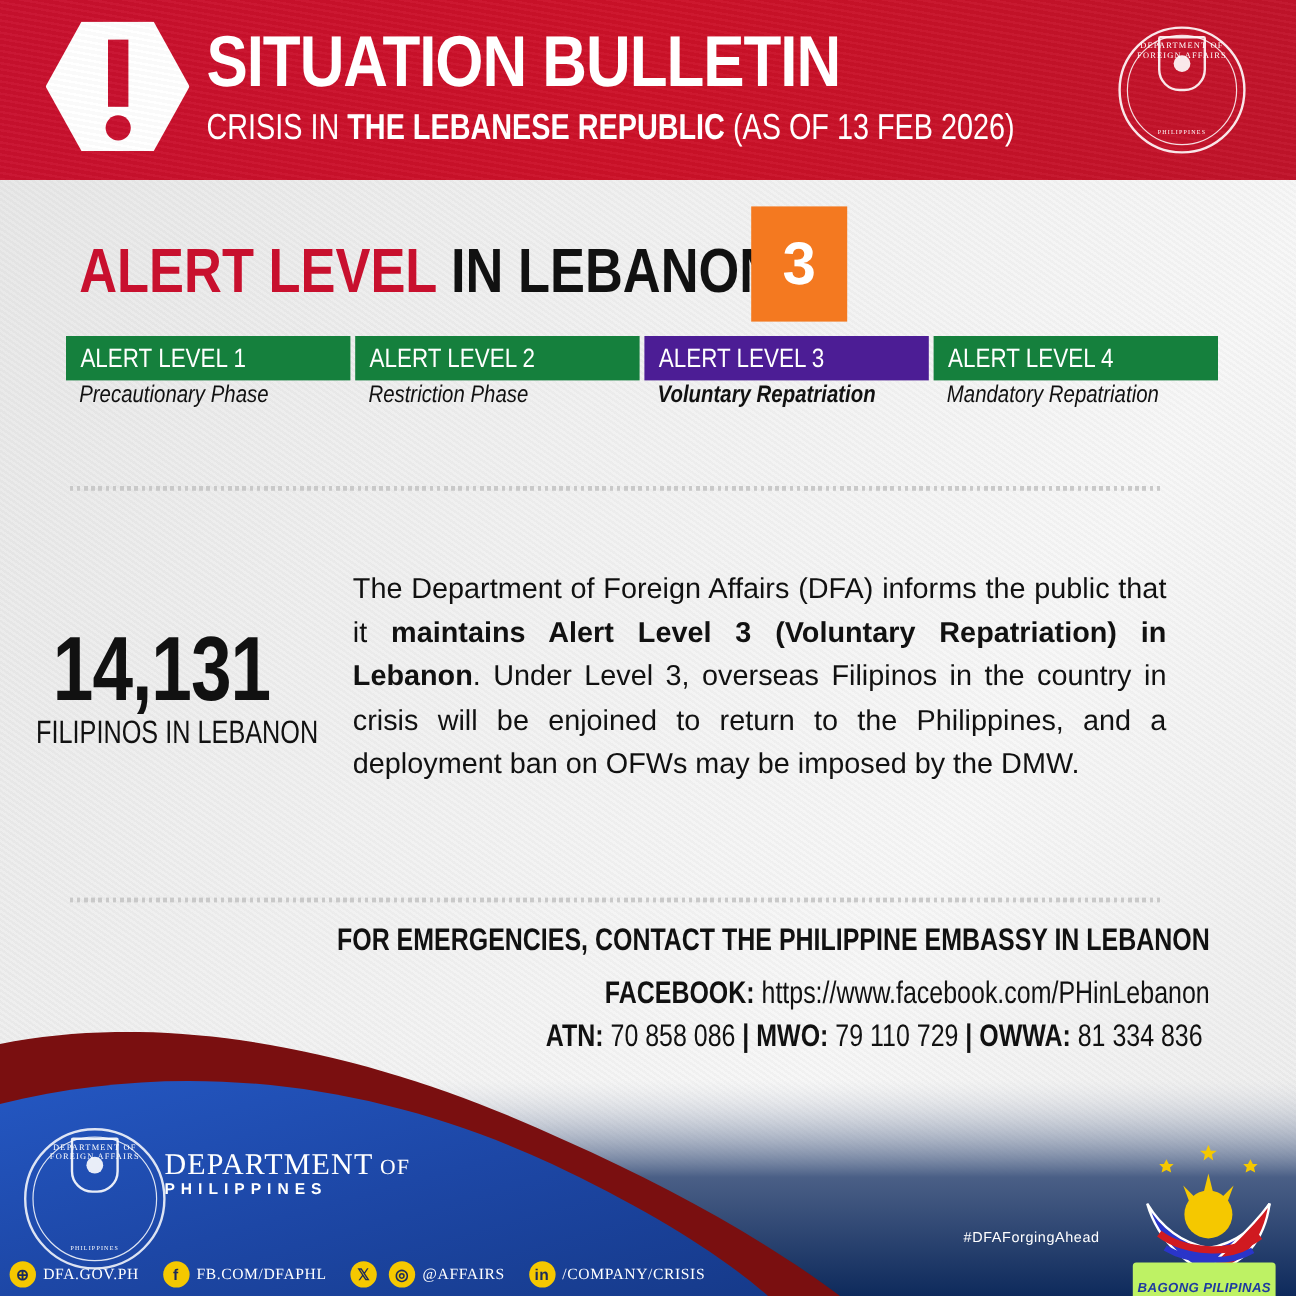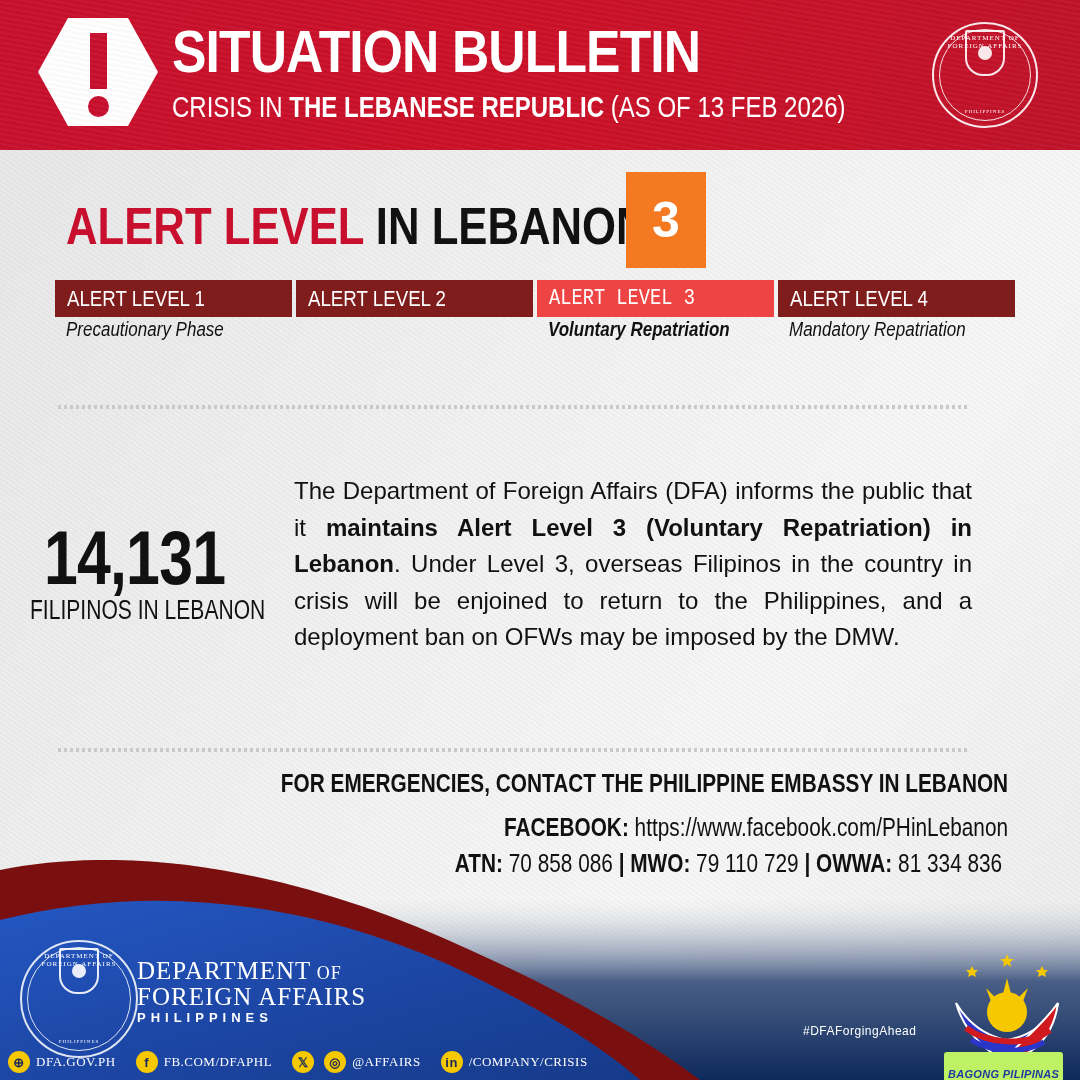--- a/index.html
+++ b/index.html
@@ -76,25 +76,25 @@
   }
   .alert-heading .red { color: #c8102e; }
   .level-box {
     position: absolute; left: 626px; top: 172px; width: 80px; height: 96px;
     background: #f47920; color: #fff; font-weight: bold; font-size: 50px;
     display: flex; align-items: center; justify-content: center;
   }
   .levels { position: absolute; left: 55px; top: 280px; width: 960px; display: flex; gap: 4px; }
   .level { width: 237px; }
   .level .tab {
-    height: 37px; background: #7f1d1d; color: #fff; font-size: 22px;
+    height: 37px; background: #15803d; color: #fff; font-size: 22px;
     padding-left: 12px; display: flex; align-items: center;
   }
   .level .tab span { display: inline-block; transform: scaleX(0.85); transform-origin: left center; white-space: nowrap; }
-  .level.active .tab { background: #ef4444; font-family: Liberation Mono, monospace; }
+  .level.active .tab { background: #4c1d95; }
   .level .phase {
     margin-top: 1px; padding-left: 11px; font-style: italic; font-size: 20px; color: #111;
   }
   .level .phase span { display: inline-block; transform: scaleX(0.85); transform-origin: left center; white-space: nowrap; }
   .level.active .phase { font-weight: bold; }
 
   .dotline {
     position: absolute; left: 58px; width: 912px; height: 4px;
     background: repeating-linear-gradient(90deg, #c9c9c9 0 3px, transparent 3px 6px);
   }
@@ -190,20 +190,21 @@
   <div class="level">
     <div class="tab">
         <span>ALERT LEVEL 1</span>
       </div>
     <div class="phase"><span>Precautionary Phase</span></div>
   </div>
   <div class="level">
     <div class="tab">
         <span>ALERT LEVEL 2</span>
       </div>
+    <div class="phase"><span>Restriction Phase</span></div>
   </div>
   <div class="level active">
     <div class="tab">
         <span>ALERT LEVEL 3</span>
       </div>
     <div class="phase"><span>Voluntary Repatriation</span></div>
   </div>
   <div class="level">
     <div class="tab">
         <span>ALERT LEVEL 4</span>
@@ -246,21 +247,20 @@
   <div class="ring">
     <div class="ringtext">DEPARTMENT OF FOREIGN AFFAIRS</div>
     <div class="shield">
         <div class="sun"></div>
       </div>
     <div class="ringtext bottom">PHILIPPINES</div>
   </div>
 </div>
 <div class="dfa-name">
   <div><span>DEPARTMENT</span><span class="small"> OF</span></div>
-  <div>FOREIGN AFFAIRS</div>
   <div class="ph">PHILIPPINES</div>
 </div>
 
 <div class="socials">
   <div class="soc">
     <span class="soc-icon">⊕</span>
     <span>DFA.GOV.PH</span>
   </div>
   <div class="soc">
     <span class="soc-icon">f</span>

